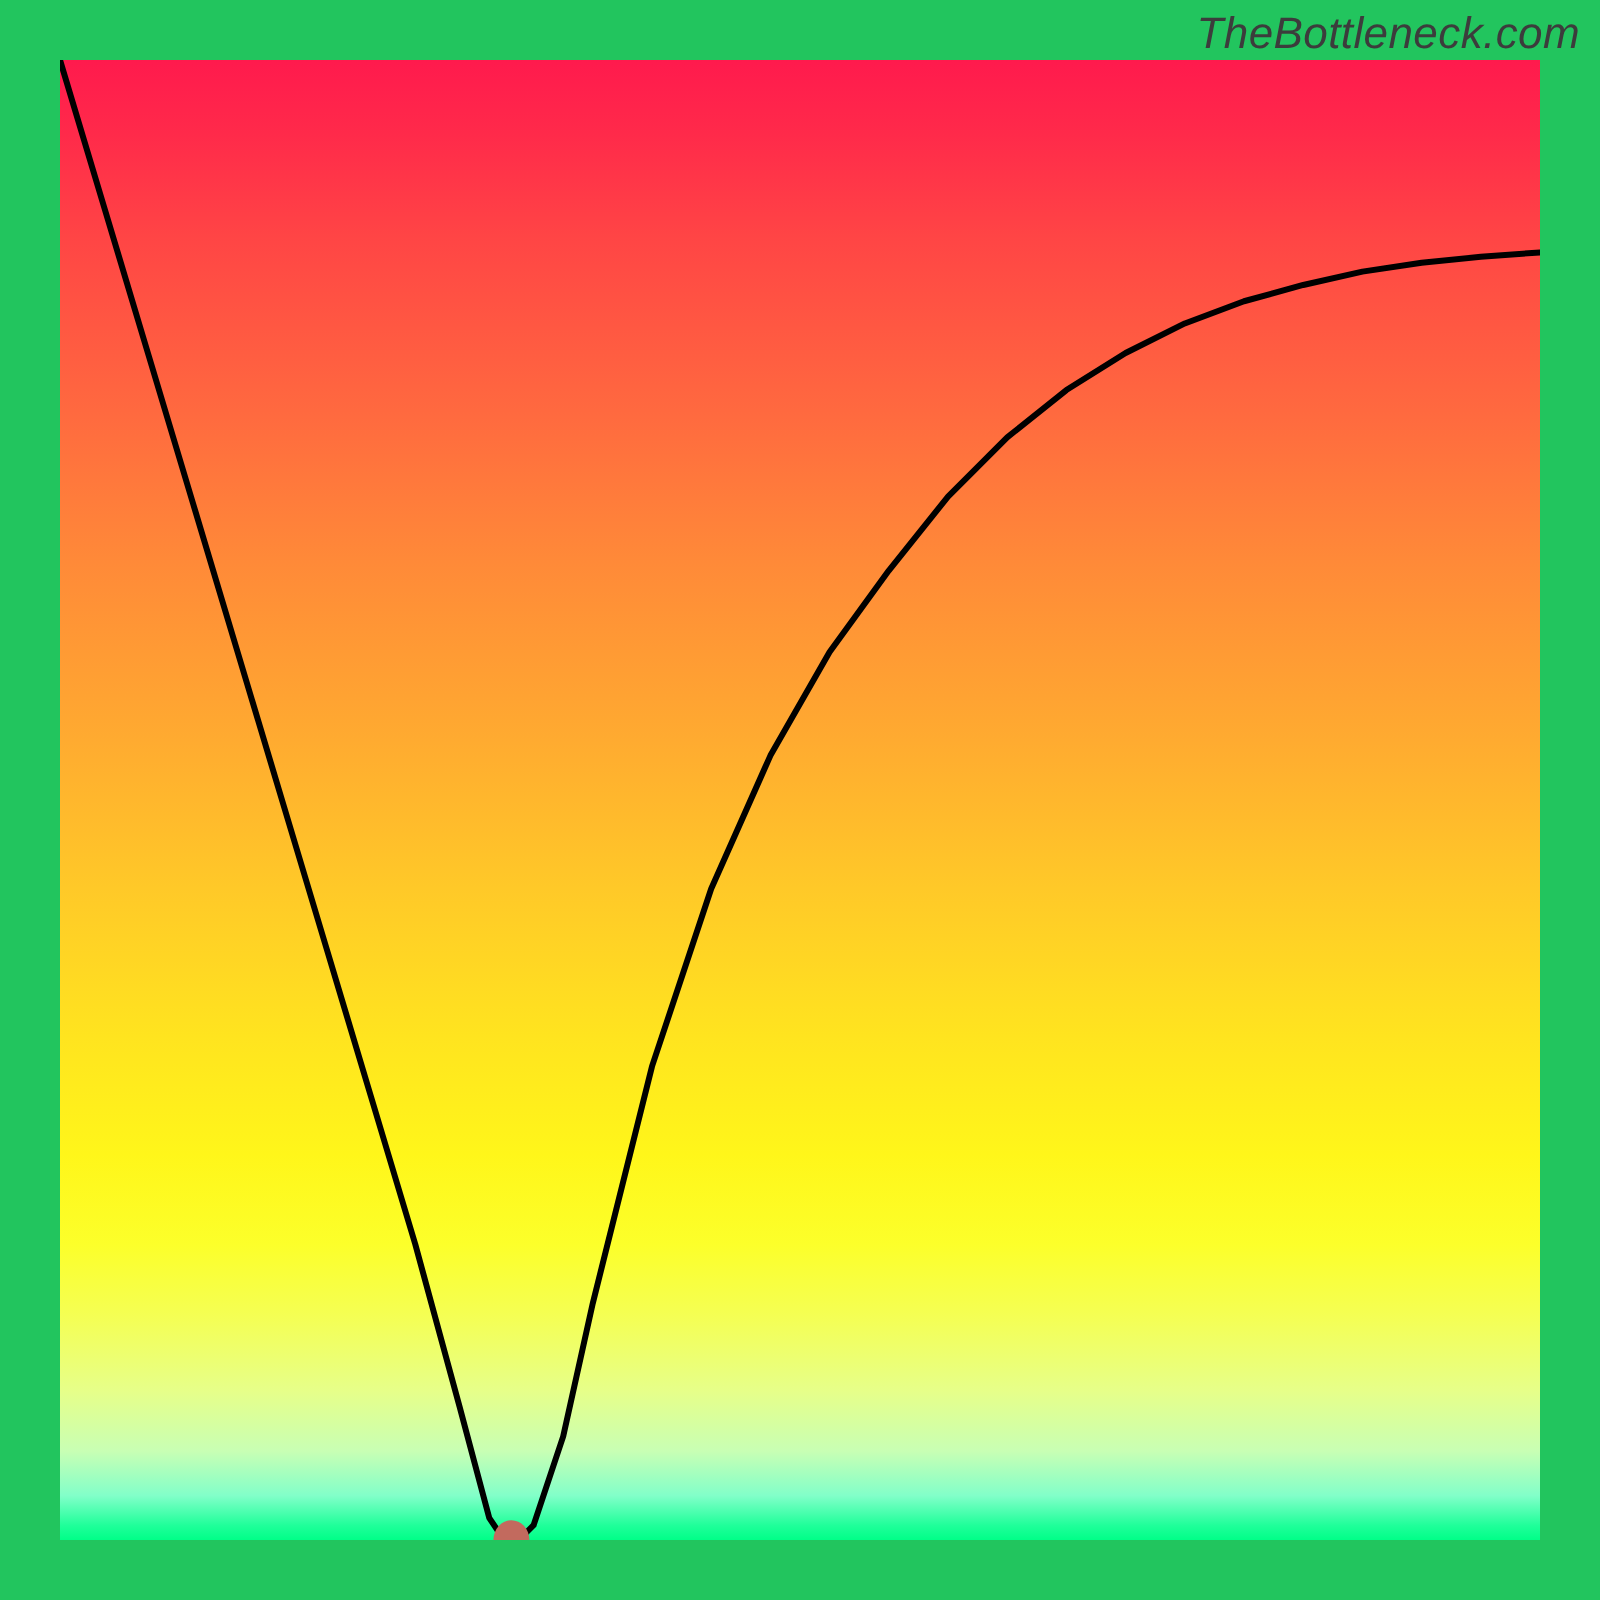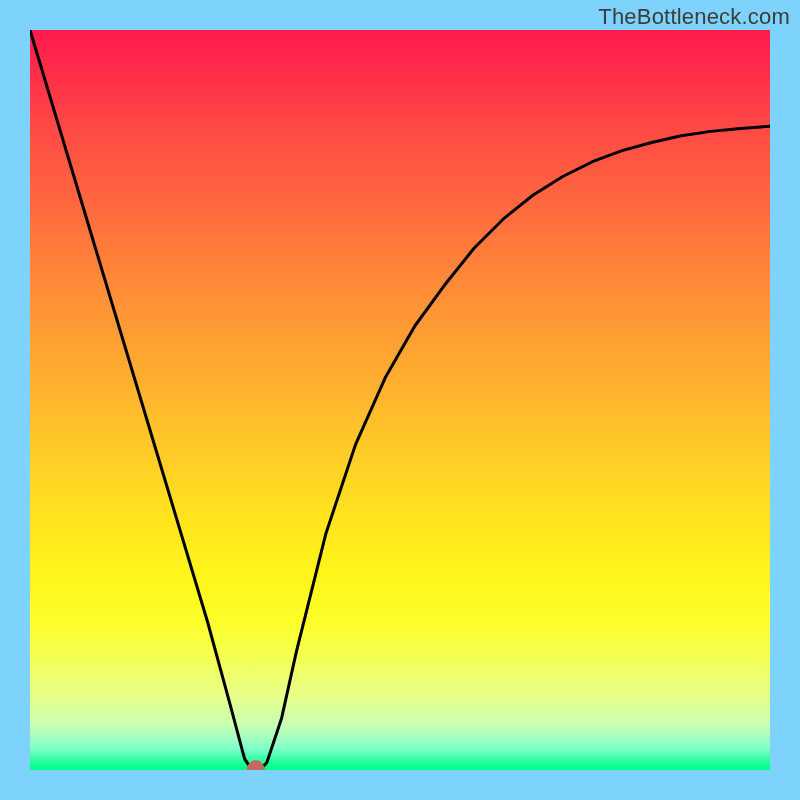--- a/index.html
+++ b/index.html
@@ -8,21 +8,22 @@
     width: 800px;
     height: 800px;
     overflow: hidden;
     background: #000;
     font-family: Arial, Helvetica, sans-serif;
   }
   .frame {
     position: relative;
     width: 800px;
     height: 800px;
-    background: #7dd3fc;
+    background: #22c55e;
+    font-style: italic;
   }
   .plot-area {
     position: absolute;
     left: 30px;
     top: 30px;
     width: 740px;
     height: 740px;
     background: linear-gradient(to bottom,
       #ff1a4d 0%,
       #ff2a4a 5%,

